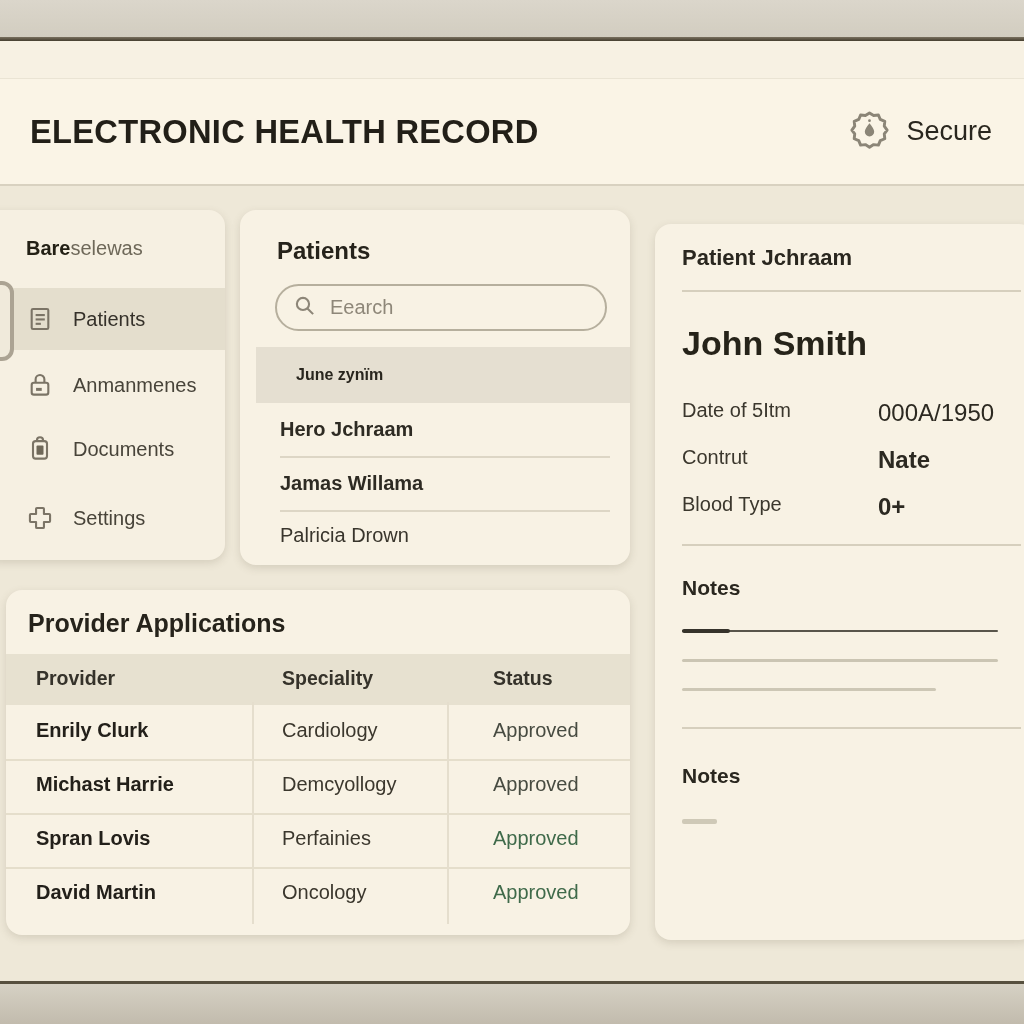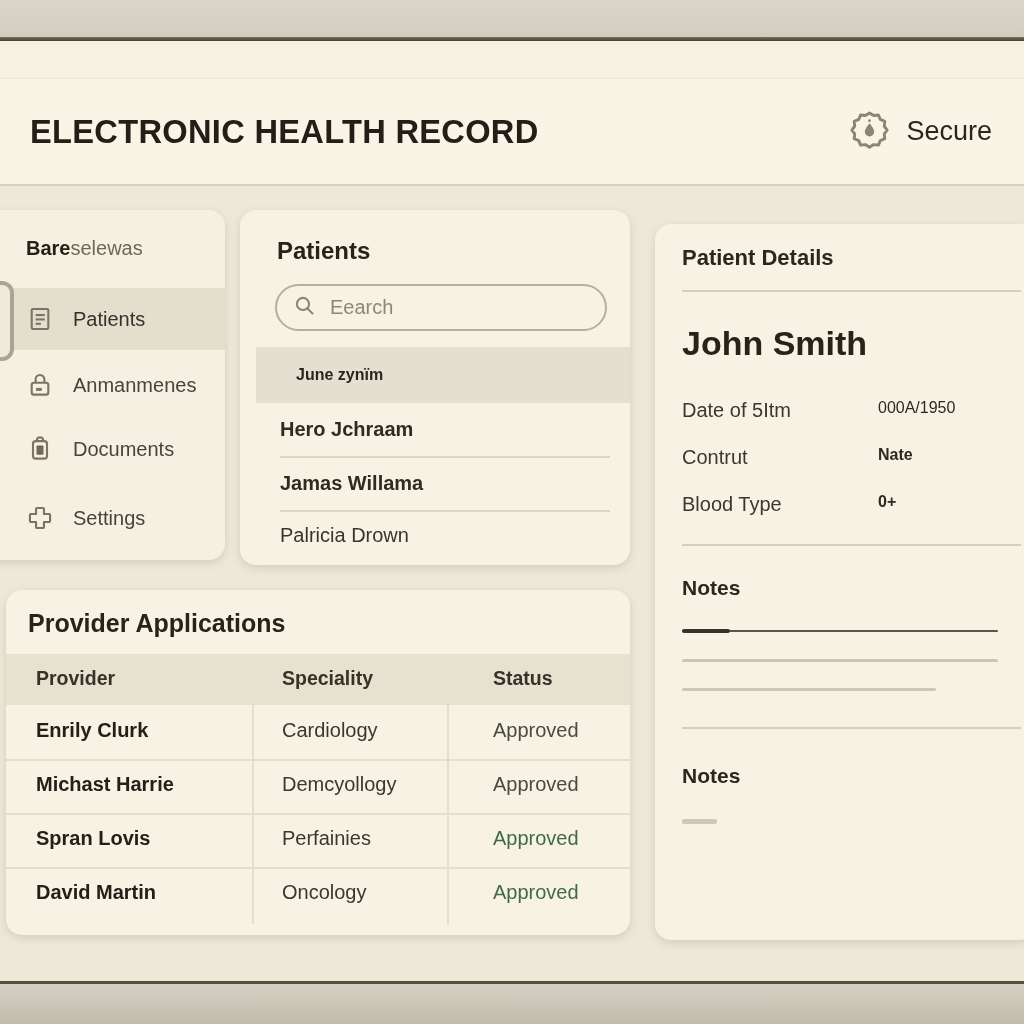--- a/index.html
+++ b/index.html
@@ -81,21 +81,21 @@
   .pr-vdiv{position:absolute;top:112px;width:2px;height:222px;background:#e5decd;}
 
   
   .details-panel{left:655px;top:224px;width:380px;height:716px;}
   .pd-title{position:absolute;left:27px;top:21px;font-size:22px;font-weight:600;color:#2a271f;}
   .pd-div{position:absolute;left:27px;width:339px;height:2px;background:#d6cfbd;}
   .pd-div.v1{top:66px;} .pd-div.v2{top:320px;} .pd-div.v3{top:503px;}
   .pd-name{position:absolute;left:27px;top:100px;font-size:34px;font-weight:700;color:#262319;}
   .pd-field{position:absolute;left:0;width:100%;}
   .pd-field .lab{position:absolute;left:27px;font-size:20px;color:#3b372d;}
-  .pd-field .val{position:absolute;left:223px;font-size:16px;color:#2c2921;}
+  .pd-field .val{position:absolute;left:223px;font-size:24px;color:#2c2921;}
   .pd-field.f1{top:175px;} .pd-field.f2{top:222px;} .pd-field.f3{top:269px;}
   .pd-field.f2 .val,.pd-field.f3 .val{font-weight:700;}
   .pd-notes{position:absolute;left:27px;font-size:21px;font-weight:600;color:#2a271f;}
   .pd-notes.n1{top:352px;} .pd-notes.n2{top:540px;}
   .note-line{position:absolute;left:27px;border-radius:2px;}
   .nl-a{top:406px;width:316px;height:2px;background:#59554b;}
   .nl-a-dark{top:405px;width:48px;height:4px;background:#36332b;}
   .nl-b{top:435px;width:316px;height:3px;background:#cbc5b3;}
   .nl-c{top:464px;width:254px;height:3px;background:#cdc7b5;}
   .nl-dash{top:595px;width:35px;height:5px;background:#cfc9b7;}
@@ -223,21 +223,21 @@
     <div class="pr-row" style="top:277px;">
       <span class="cell c-provider">David Martin</span>
       <span class="cell c-spec">Oncology</span>
       <span class="cell c-status" style="color: rgb(63, 106, 74);">Approved</span>
     </div>
     <div class="pr-vdiv" style="left:246px;"></div>
     <div class="pr-vdiv" style="left:441px;"></div>
   </div>
 
   <div class="panel details-panel">
-    <div class="pd-title">Patient Details</div>
+    <div class="pd-title">Patient Jchraam</div>
     <div class="pd-div v1"></div>
     <div class="pd-name">John Smith</div>
 
     <div class="pd-field f1">
       <span class="lab">Date of 5Itm</span>
       <span class="val">000A/1950</span>
     </div>
     <div class="pd-field f2">
       <span class="lab">Contrut</span>
       <span class="val">Nate</span>

